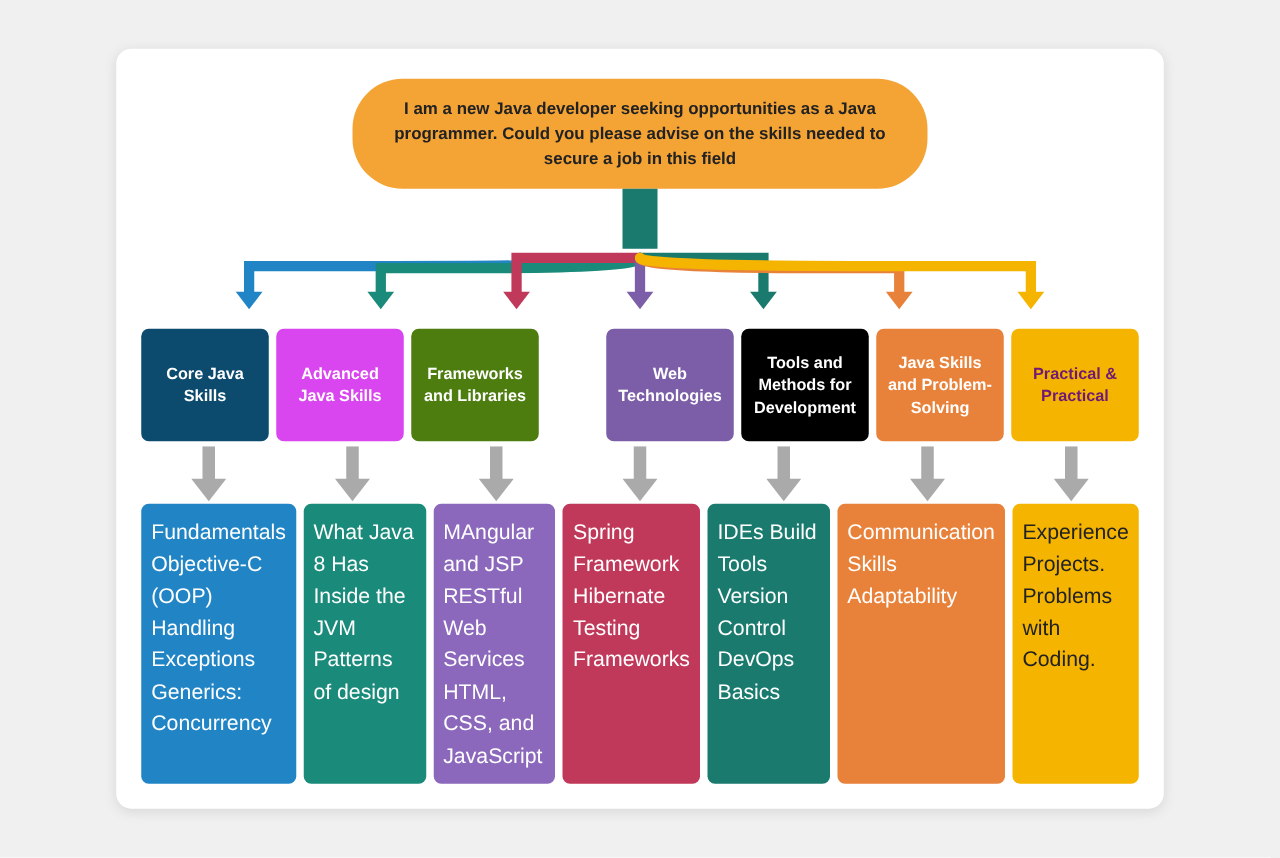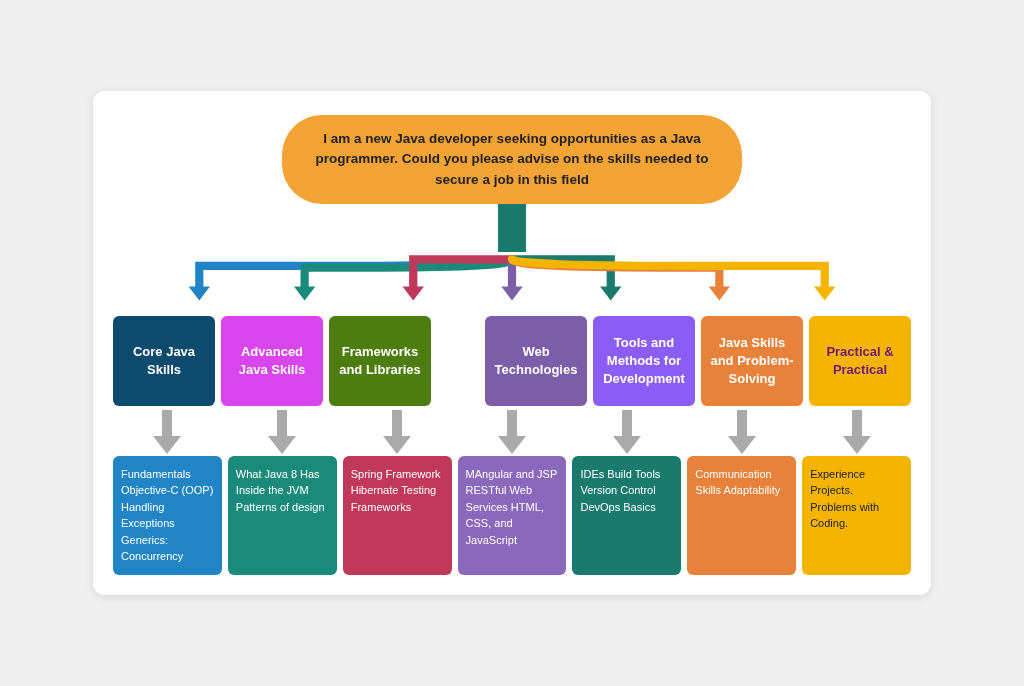--- a/index.html
+++ b/index.html
@@ -90,35 +90,35 @@
 
     
     .details-row {
       display: flex;
       gap: 6px;
     }
     .detail-box {
       flex: 1;
       border-radius: 6px;
       padding: 10px 8px;
-      font-size: 11px;
+      font-size: 17px;
       color: white;
       line-height: 1.5;
       min-height: 110px;
     }
     .detail-box p {
       margin: 0;
     }
 
     
     .blue { background: #0c4a6e; }
     .teal { background: #d946ef; }
     .crimson { background: #4d7c0f; }
     .purple { background: #7B5EA7; margin-left: 48px; }
-    .dark-teal { background: #8b5cf6; }
+    .dark-teal { background: #000000; }
     .orange { background: #E8823A; }
     .yellow { background: #F4B400; }
 
     .blue-light { background: #2185C5; }
     .teal-light { background: #1a8a7a; }
     .crimson-light { background: #C0395A; }
     .purple-light { background: #8B68BB; }
     .dark-teal-light { background: #1a7a6e; }
     .orange-light { background: #E8823A; }
     .yellow-light { background: #F4B400; color: #222 !important; }
@@ -235,26 +235,26 @@
     </div>
   </div>
 
   <div class="details-row">
     <div class="detail-box blue-light">
       <p>Fundamentals<br>Objective-C (OOP)<br>Handling Exceptions<br>Generics:<br>Concurrency</p>
     </div>
     <div class="detail-box teal-light">
       <p>What Java 8 Has Inside the JVM<br>Patterns of design</p>
     </div>
+    <div class="detail-box purple-light">
+      <p>MAngular and JSP<br>RESTful Web Services HTML,<br>CSS, and JavaScript</p>
+    </div>
     <div class="detail-box crimson-light">
       <p>Spring Framework<br>Hibernate Testing<br>Frameworks</p>
     </div>
-    <div class="detail-box purple-light">
-      <p>MAngular and JSP<br>RESTful Web Services HTML,<br>CSS, and JavaScript</p>
-    </div>
     <div class="detail-box dark-teal-light">
       <p>IDEs Build Tools<br>Version Control<br>DevOps Basics</p>
     </div>
     <div class="detail-box orange-light">
       <p>Communication Skills Adaptability</p>
     </div>
     <div class="detail-box yellow-light">
       <p>Experience Projects.<br>Problems with Coding.</p>
     </div>
   </div>

